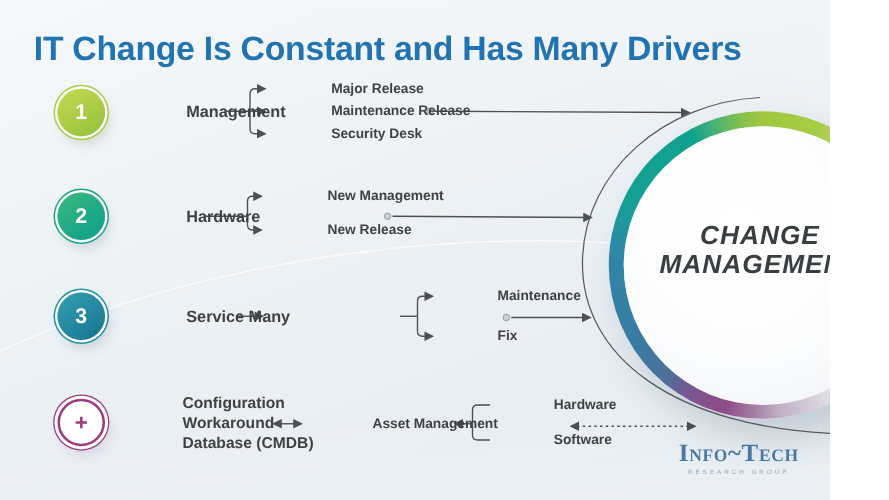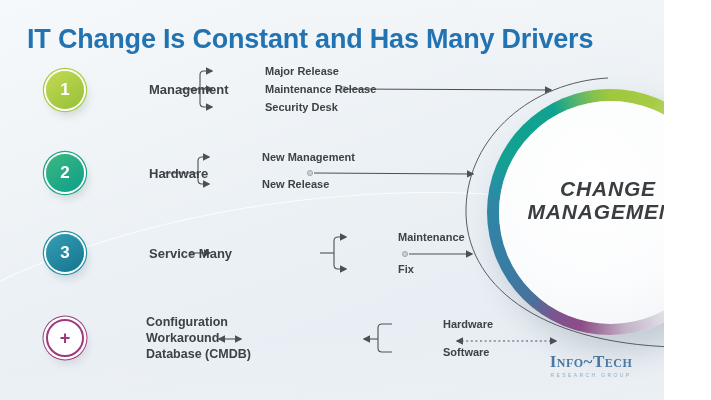--- a/index.html
+++ b/index.html
@@ -48,21 +48,21 @@
   .hub-inner{position:absolute;inset:11.5px;border-radius:50%;
     background:radial-gradient(circle at 42% 36%,#ffffff 0%,#fbfcfd 55%,#edf1f5 100%);
     box-shadow:inset 2px 2px 6px rgba(255,255,255,.9);}
   .hub-label{position:absolute;left:21px;top:88px;width:200px;text-align:center;
     font-size:21px;font-weight:bold;letter-spacing:.8px;line-height:1.1;
     color:#3a3e41;z-index:3;font-style:italic;}
   
   .lines{position:absolute;left:0;top:0;z-index:2;}
   
   .logo{position:absolute;right:12px;top:352px;width:122px;text-align:center;z-index:3;}
-  .logo-name{font-family:"Liberation Serif","DejaVu Serif",serif;font-size:17px;
+  .logo-name{font-family:"Liberation Serif","DejaVu Serif",serif;font-size:20px;
     font-weight:bold;font-variant:small-caps;letter-spacing:.5px;color:#4a78a2;}
   .logo-tagline{font-size:5px;letter-spacing:2.4px;color:#90aac3;margin-top:0px;}
 </style>
 </head>
 <body>
 
 <div class="slide">
   <div class="bg-wave1"></div>
   <div class="bg-wave2"></div>
 
@@ -131,20 +131,21 @@
 
   <div class="lbl lbl-main" style="left:103px;top:173px">Hardware</div>
   <div class="lbl lbl-branch" style="left:216px;top:157px">New Management</div>
   <div class="lbl lbl-branch" style="left:216px;top:184px">New Release</div>
 
   <div class="lbl lbl-main" style="left:103px;top:253px">Service Many</div>
   <div class="lbl lbl-branch" style="left:352px;top:237px">Maintenance</div>
   <div class="lbl lbl-branch" style="left:352px;top:269px">Fix</div>
 
   <div class="lbl lbl-cmdb" style="left:100px;top:338px">Configuration Workaround Database (CMDB)</div>
+  <div class="lbl lbl-branch" style="left:252px;top:339px">Asset Management</div>
   <div class="lbl lbl-branch" style="left:397px;top:324px">Hardware</div>
   <div class="lbl lbl-branch" style="left:397px;top:352px">Software</div>
 
   <div class="hub">
     <div class="hub-ring"></div>
     <div class="hub-inner"></div>
     <div class="hub-label">CHANGE MANAGEMENT</div>
   </div>
 
   <div class="logo">

